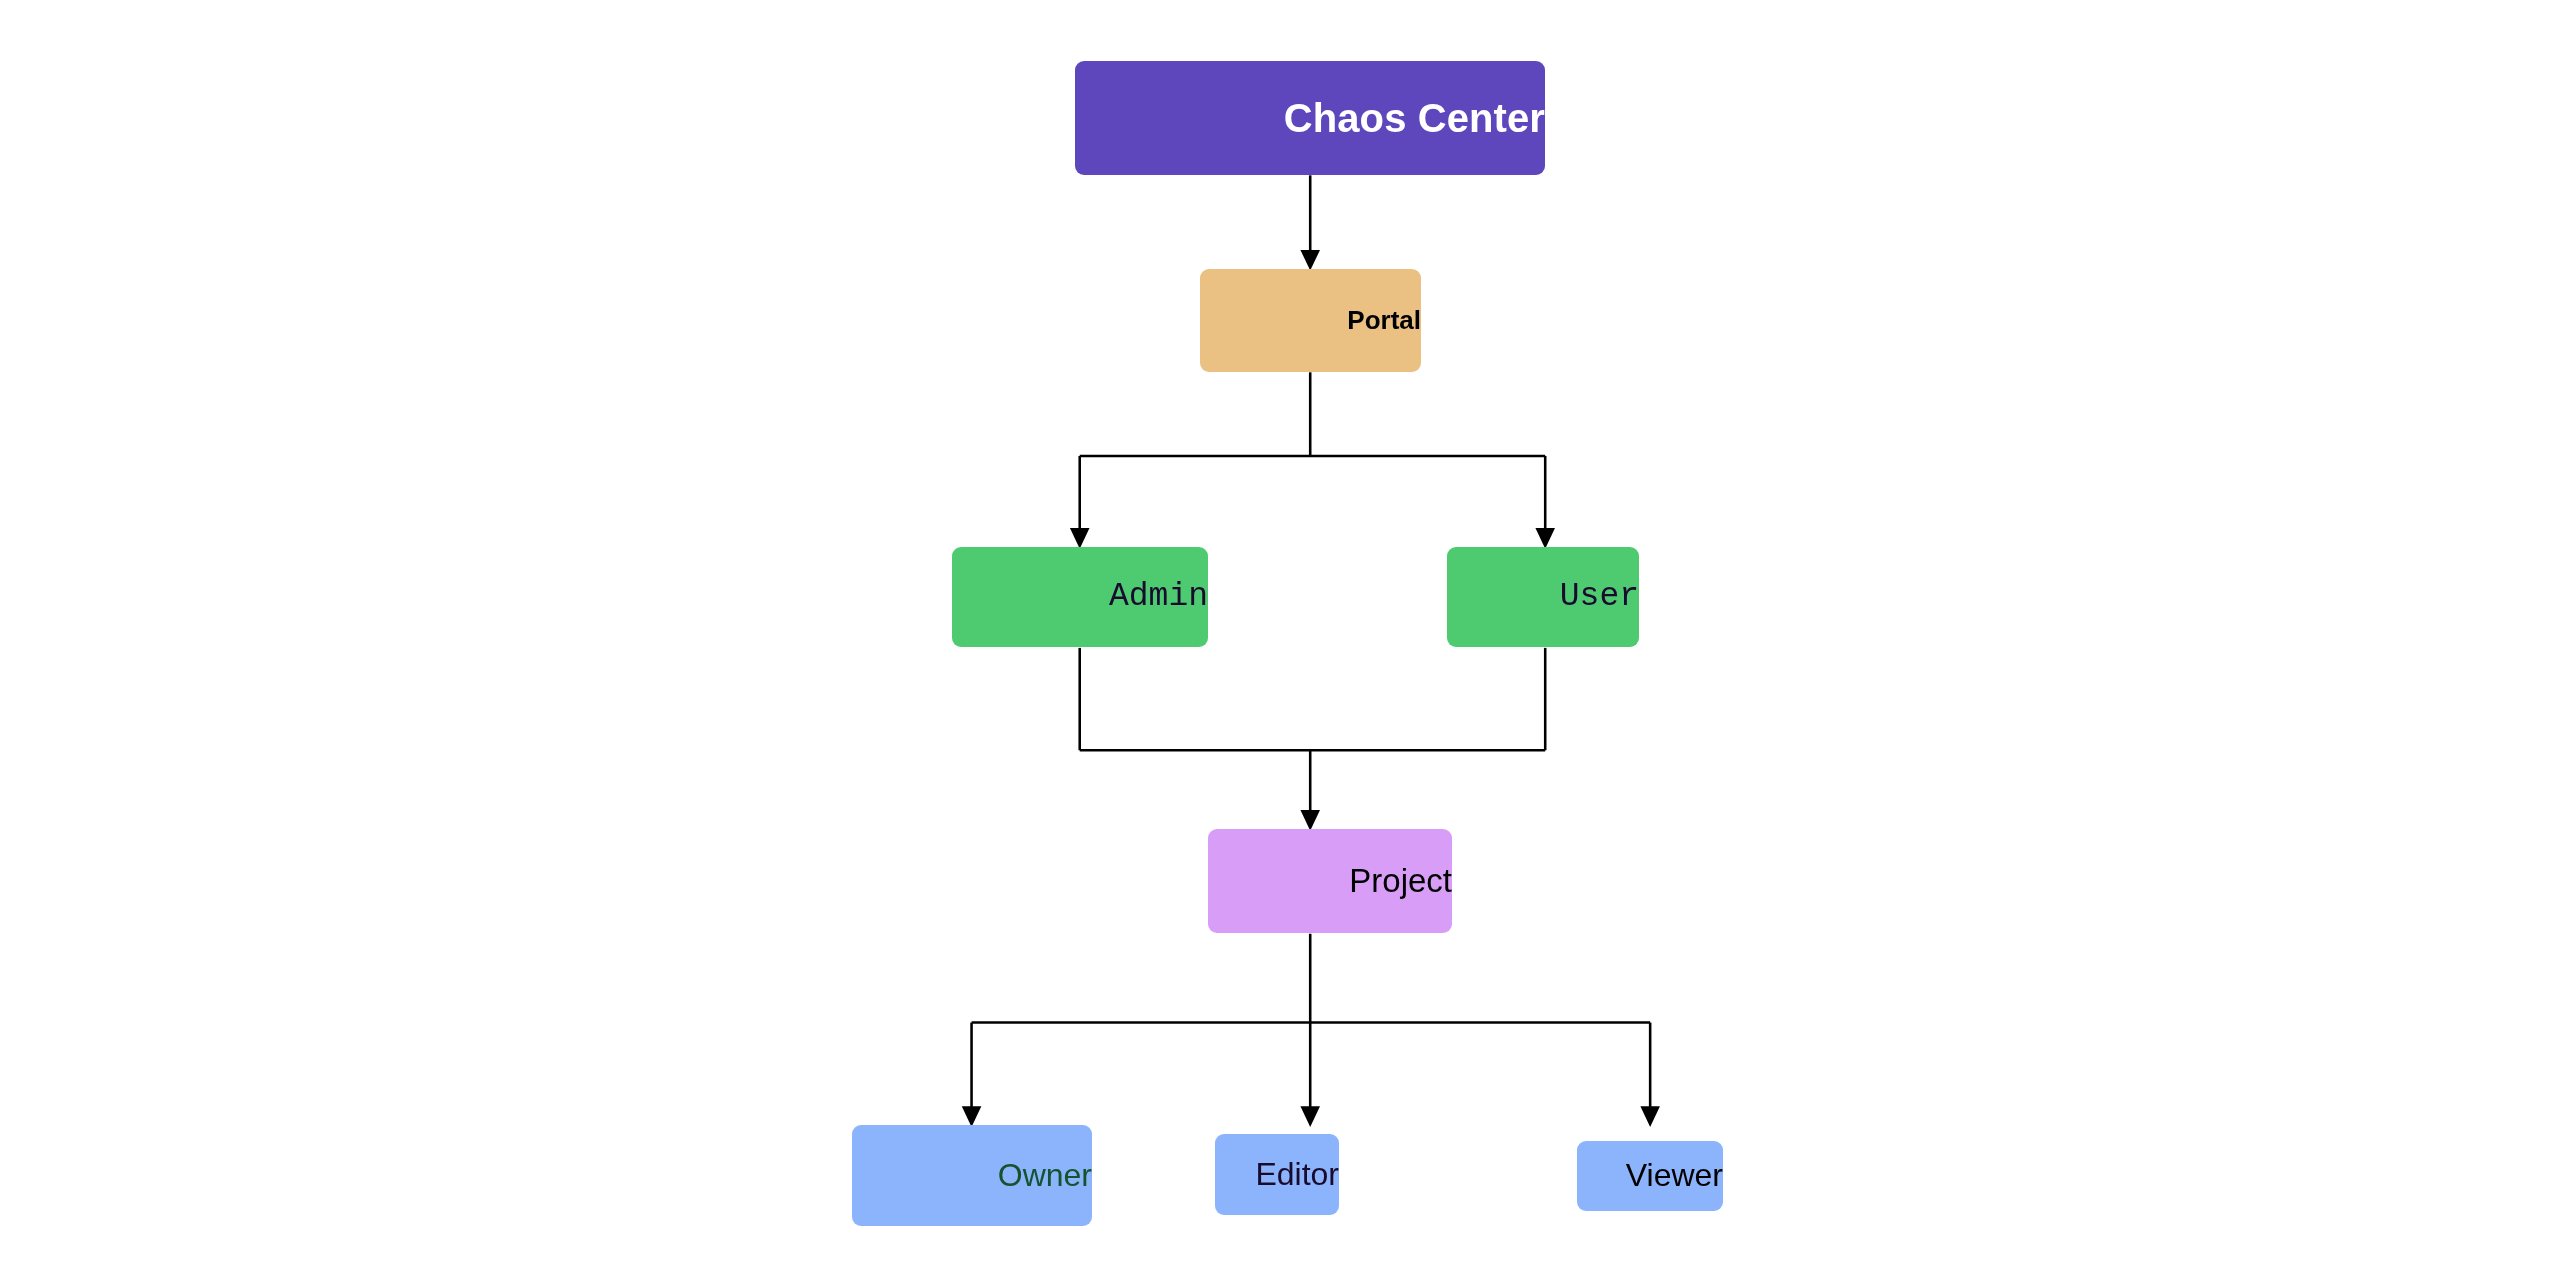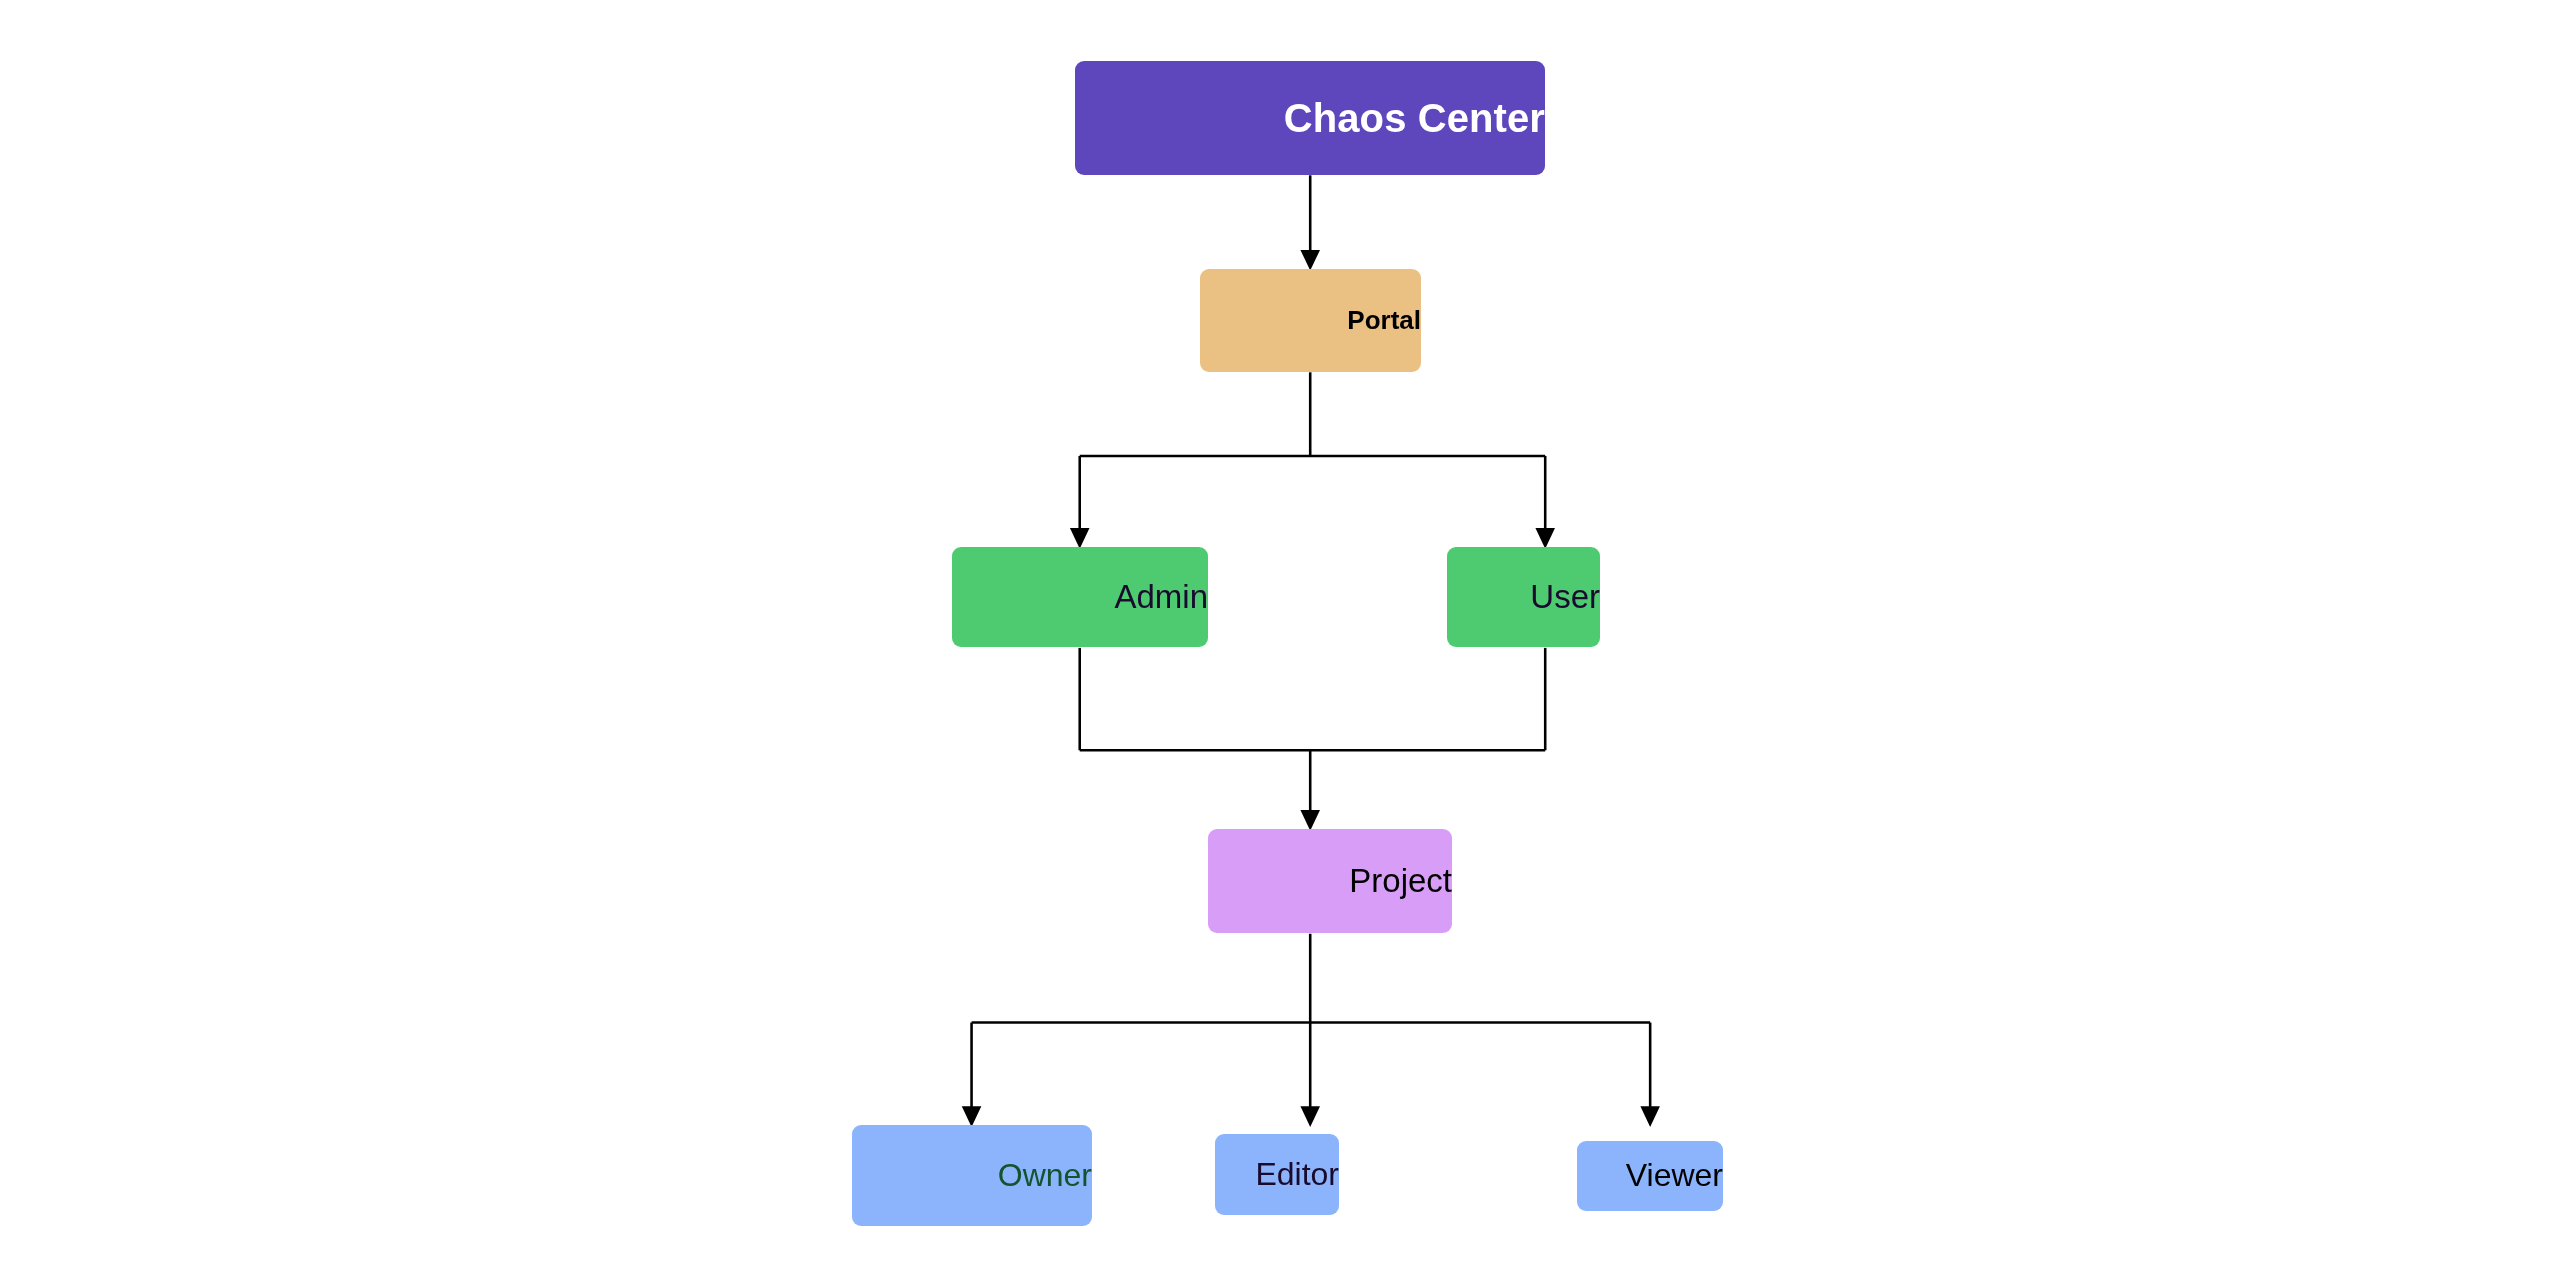--- a/index.html
+++ b/index.html
@@ -49,20 +49,21 @@
     font-weight: bold;
     letter-spacing: 0.1px;
   }
   .node-portal {
     font-size: 26px;
     font-weight: bold;
   }
   .node-role {
     font-size: 33px;
     font-weight: normal;
+    font-family: Liberation Mono, monospace;
   }
   .node-project {
     font-size: 33px;
     font-weight: normal;
     margin-left: 18px;
   }
   .node-perm {
     font-size: 32px;
     font-weight: normal;
   }
@@ -106,21 +107,21 @@
   </div>
 
   <div class="node node-portal" style="left: 1200px; top: 269px; width: 221px; height: 103px; background: rgb(234, 193, 131); color: rgb(0, 0, 0);">
     <span class="node-label">Portal</span>
   </div>
 
   <div class="node node-role" style="left: 952px; top: 547px; width: 256px; height: 100px; background: rgb(78, 203, 113); color: rgb(25, 11, 46);">
     <span class="node-label">Admin</span>
   </div>
 
-  <div class="node node-role" style="left: 1447px; top: 547px; width: 153px; height: 100px; background: rgb(78, 203, 113); color: rgb(25, 11, 46);">
+  <div class="node node-role" style="left: 1447px; top: 547px; width: 192px; height: 100px; background: rgb(78, 203, 113); color: rgb(25, 11, 46);">
     <span class="node-label">User</span>
   </div>
 
   <div class="node node-project" style="left: 1190px; top: 829px; width: 244px; height: 104px; background: rgb(216, 158, 247); color: rgb(0, 0, 0);">
     <span class="node-label">Project</span>
   </div>
 
   <div class="node node-perm" style="left: 852px; top: 1125px; width: 240px; height: 101px; background: rgb(140, 180, 252); color: #14532d;">
     <span class="node-label">Owner</span>
   </div>

